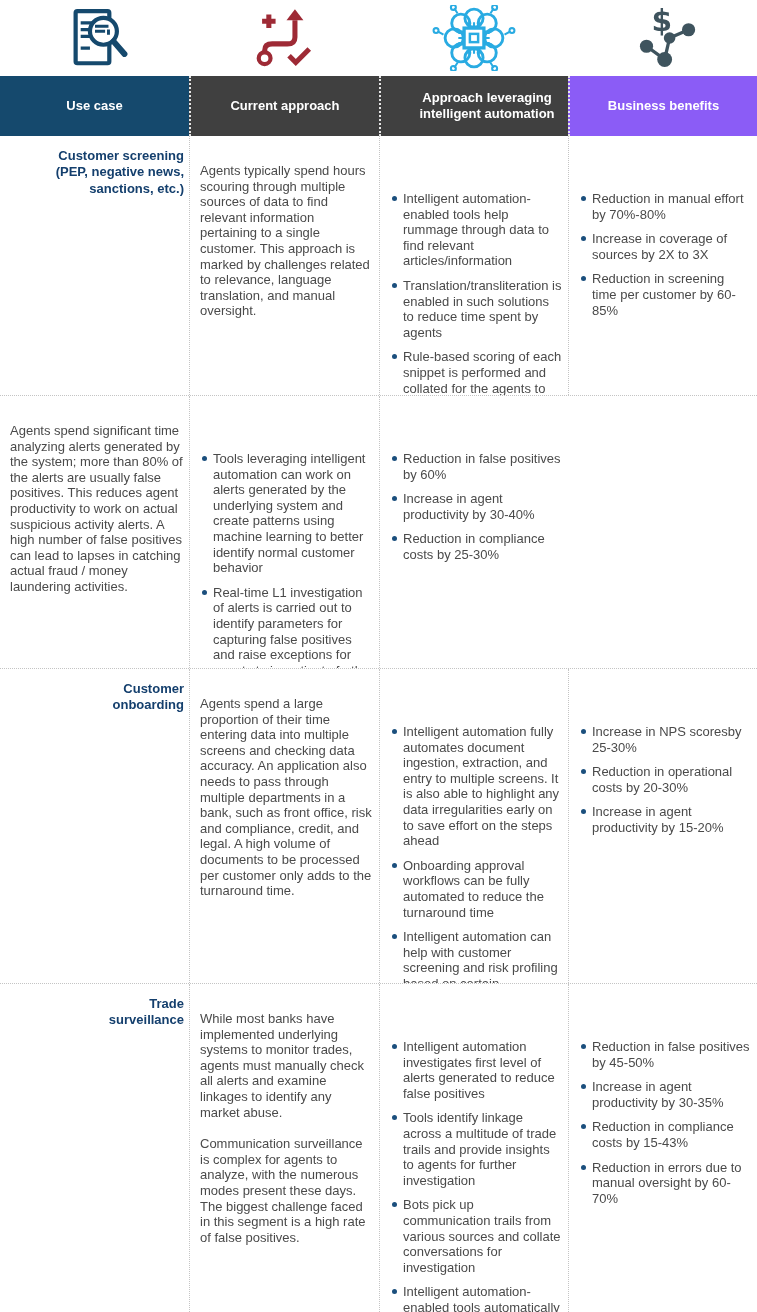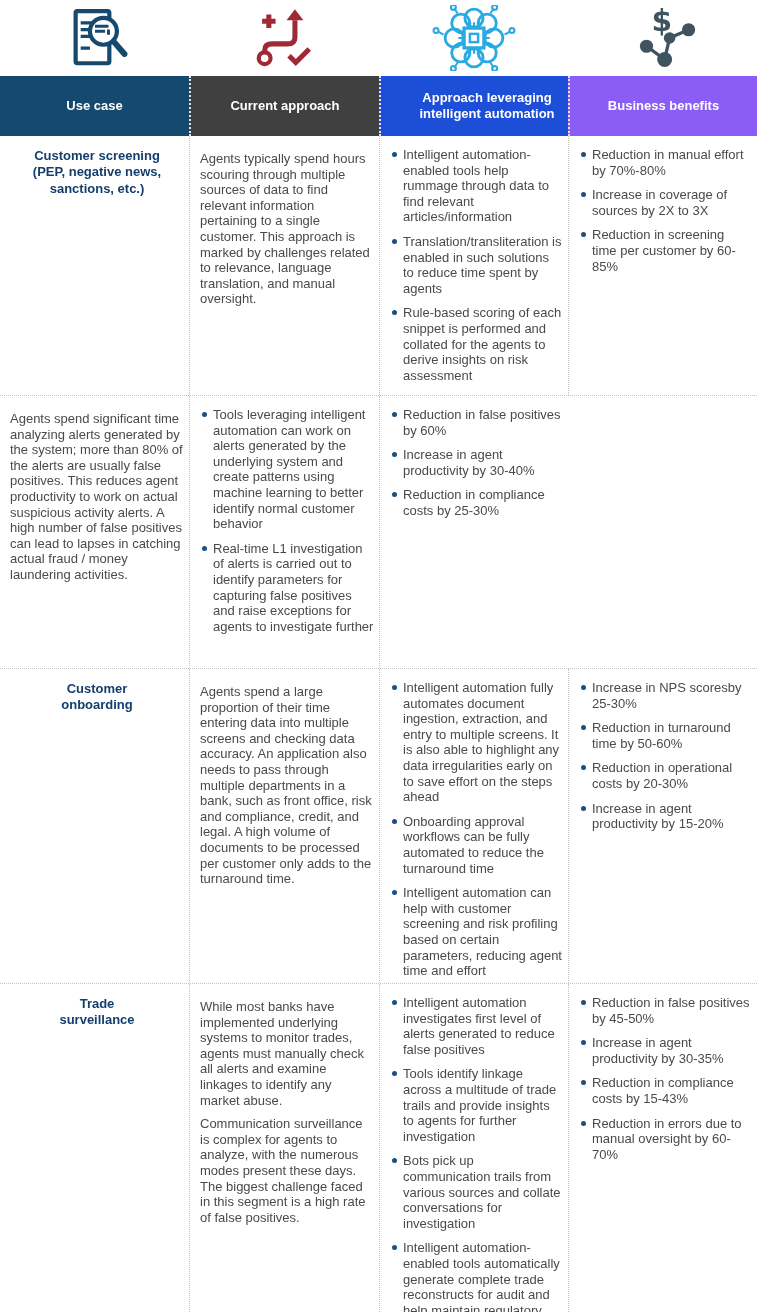--- a/index.html
+++ b/index.html
@@ -49,31 +49,31 @@
   .r4 { height: 347px; }
 
   .cell {
     padding: 11px 5px 6px 10px;
     font-size: 13px; line-height: 1.2; color: #4a4a4a;
     overflow: hidden;
   }
   .cell + .cell { border-left: 1px dotted #c4c4c4; }
 
   .usecase {
-    text-align: center;
+    text-align: right;
     font-weight: bold;
     color: #143f6d;
     white-space: pre-line;
     padding-top: 12px;
     line-height: 1.25;
   }
 
-  .paras p { margin: 4px 0 8px 0; }
-
-  ul.bullets { list-style: none; }
+  .paras p { margin: 16px 0 8px 0; }
+
+  ul.bullets { list-style: none; margin-top: 44px; }
   ul.bullets li {
     position: relative;
     padding-left: 13px;
     margin-bottom: 9px;
   }
   ul.bullets li::before {
     content: "";
     position: absolute;
     left: 2px; top: 5px;
     width: 5px; height: 5px;
@@ -135,21 +135,21 @@
         <circle cx="58" cy="40" r="7" fill="#3f545e" stroke="none"></circle>
         <circle cx="81" cy="30" r="8" fill="#3f545e" stroke="none"></circle>
         <text x="36" y="31" font-size="36" fill="#3f545e" stroke="none">$</text>
       </svg>
     </div>
   </div>
 
   <div class="header-row">
     <div class="header-cell" style="background: rgb(21, 73, 109);">Use case</div>
     <div class="header-cell" style="background: #404040;">Current approach</div>
-    <div class="header-cell" style="background: #1d4ed8; padding-left: 33px;">Approach leveraging intelligent automation</div>
+    <div class="header-cell" style="background: #404040; padding-left: 33px;">Approach leveraging intelligent automation</div>
     <div class="header-cell" style="background: #8b5cf6;">Business benefits</div>
   </div>
 
   <div class="row r1">
     <div class="cell usecase">Customer screening
 (PEP, negative news,
 sanctions, etc.)</div>
     <div class="cell paras">
         <p>Agents typically spend hours scouring through multiple sources of data to find relevant information pertaining to a single customer. This approach is marked by challenges related to relevance, language translation, and manual oversight.</p>
       </div>
@@ -197,21 +197,20 @@
     <div class="cell">
       <ul class="bullets">
           <li>Intelligent automation fully automates document ingestion, extraction, and entry to multiple screens. It is also able to highlight any data irregularities early on to save effort on the steps ahead</li>
           <li>Onboarding approval workflows can be fully automated to reduce the turnaround time</li>
           <li>Intelligent automation can help with customer screening and risk profiling based on certain parameters, reducing agent time and effort</li>
         </ul>
     </div>
     <div class="cell">
       <ul class="bullets">
           <li>Increase in NPS scoresby 25-30%</li>
-          <li>Reduction in turnaround time by 50-60%</li>
           <li>Reduction in operational costs by 20-30%</li>
           <li>Increase in agent productivity by 15-20%</li>
         </ul>
     </div>
   </div>
 
   <div class="row r4">
     <div class="cell usecase">Trade
 surveillance</div>
     <div class="cell paras">

